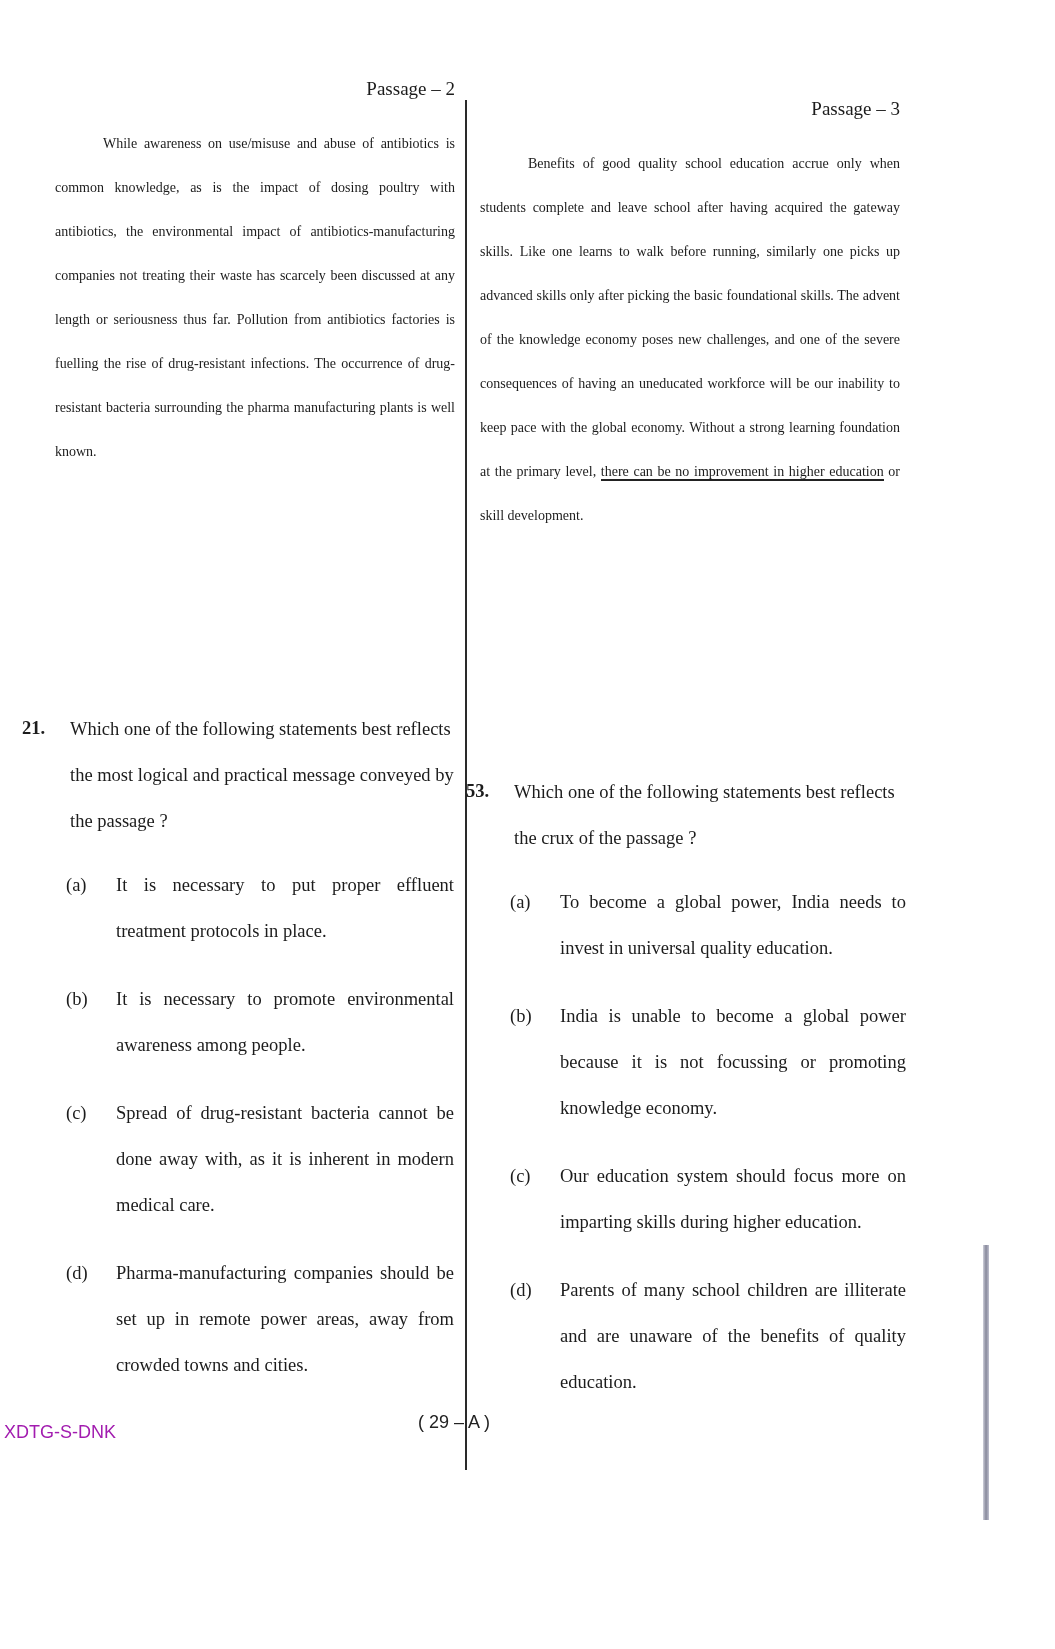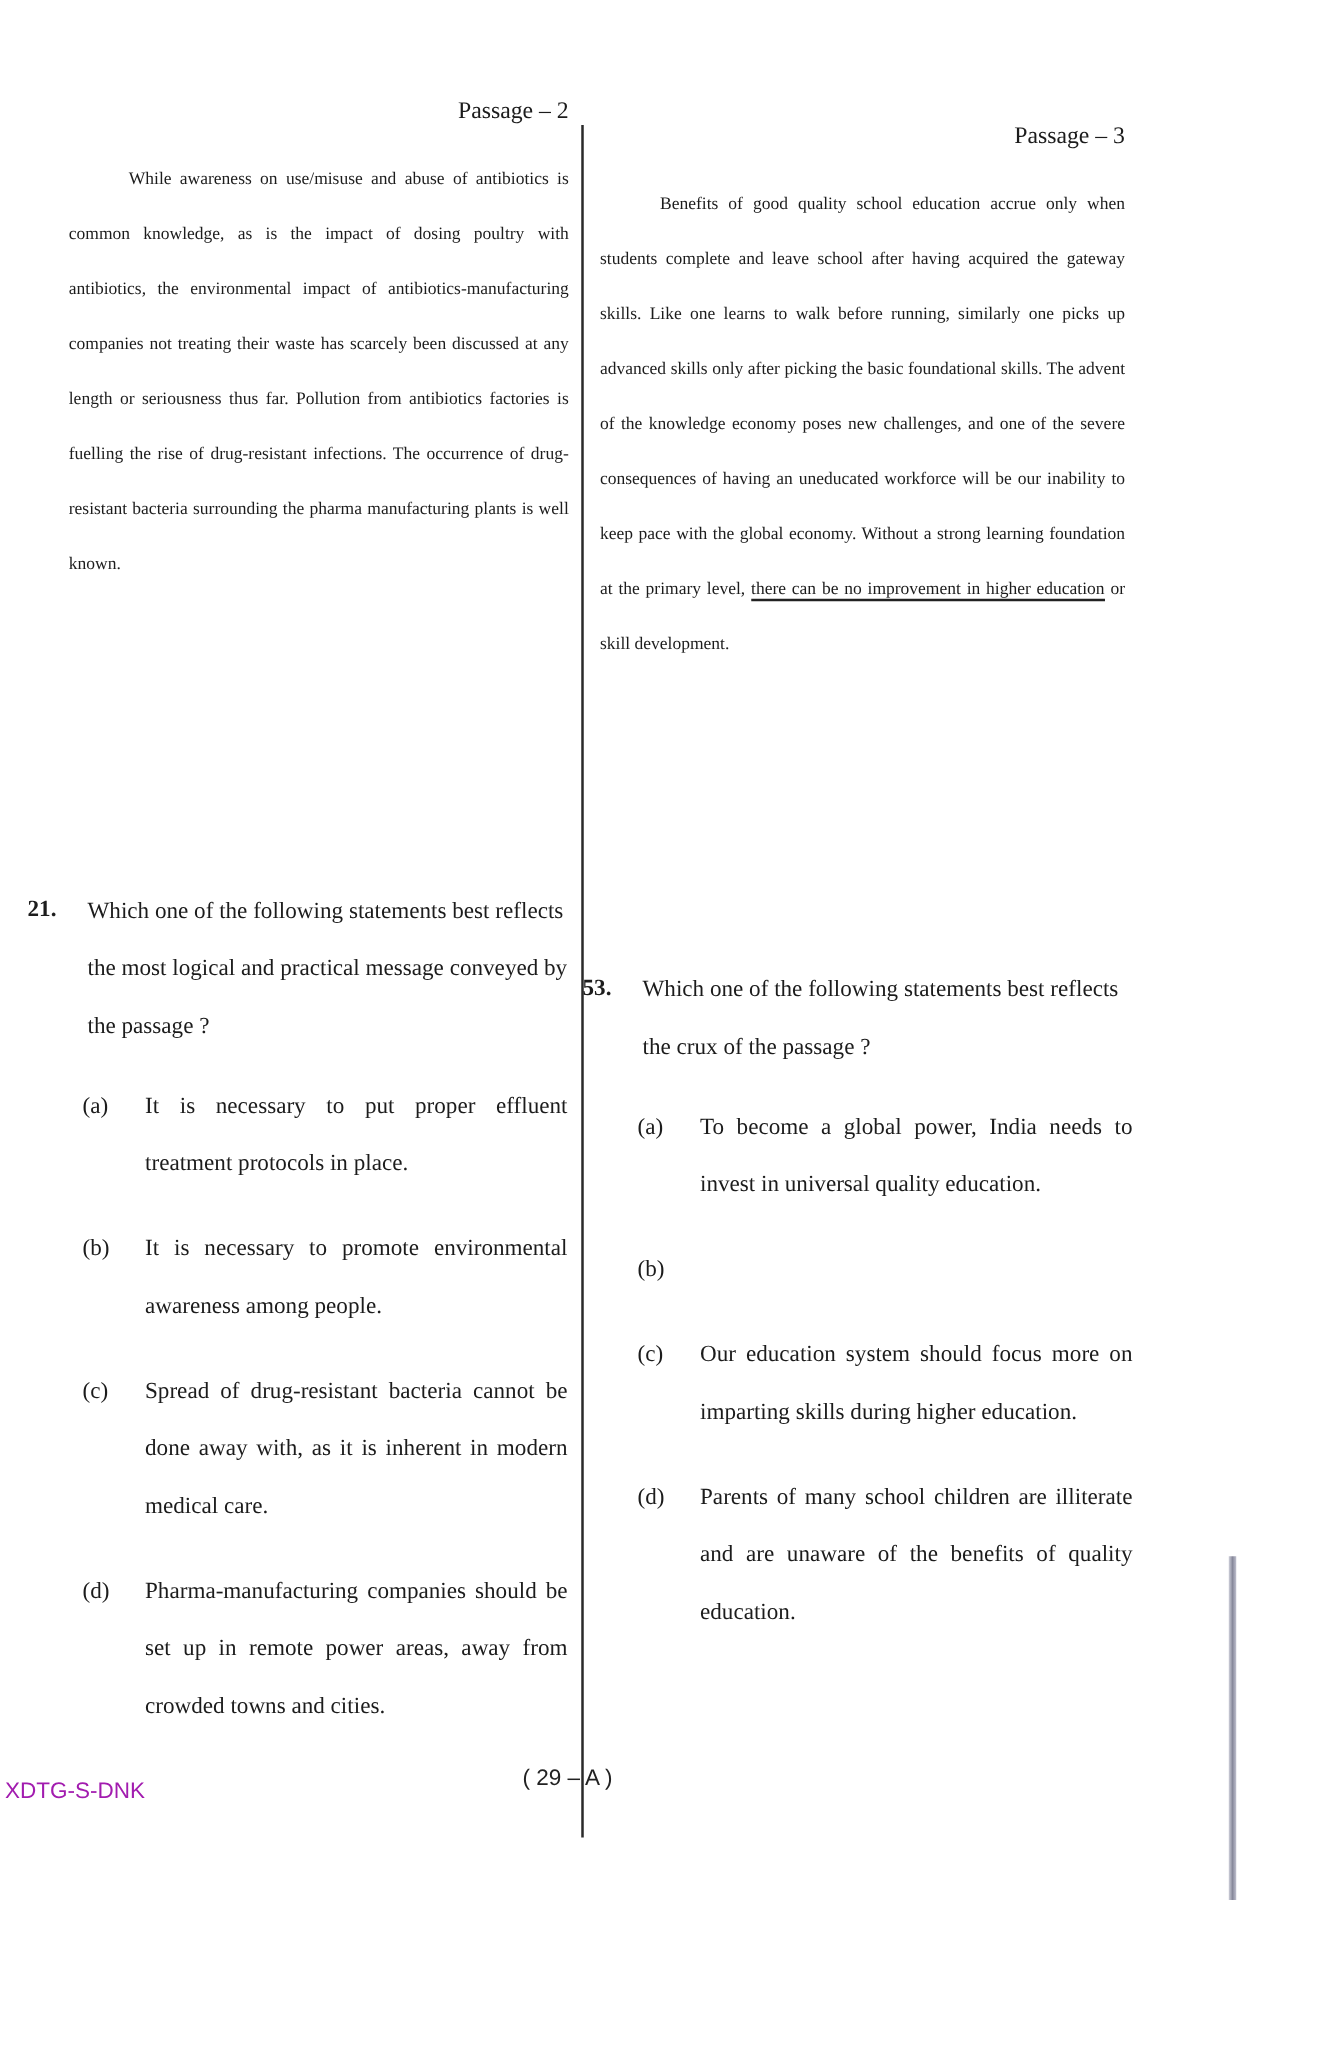--- a/index.html
+++ b/index.html
@@ -75,20 +75,21 @@
       <span class="q-num">53.</span>
       <span class="q-text">Which one of the following statements best reflects the crux of the passage ?</span>
     </div>
     <div class="options">
       <div class="opt">
         <span class="opt-label">(a)</span>
         <span class="opt-text">To become a global power, India needs to invest in universal quality education.</span>
       </div>
       <div class="opt">
         <span class="opt-label">(b)</span>
+        <span class="opt-text">India is unable to become a global power because it is not focussing or promoting knowledge economy.</span>
       </div>
       <div class="opt">
         <span class="opt-label">(c)</span>
         <span class="opt-text">Our education system should focus more on imparting skills during higher education.</span>
       </div>
       <div class="opt">
         <span class="opt-label">(d)</span>
         <span class="opt-text">Parents of many school children are illiterate and are unaware of the benefits of quality education.</span>
       </div>
     </div>

